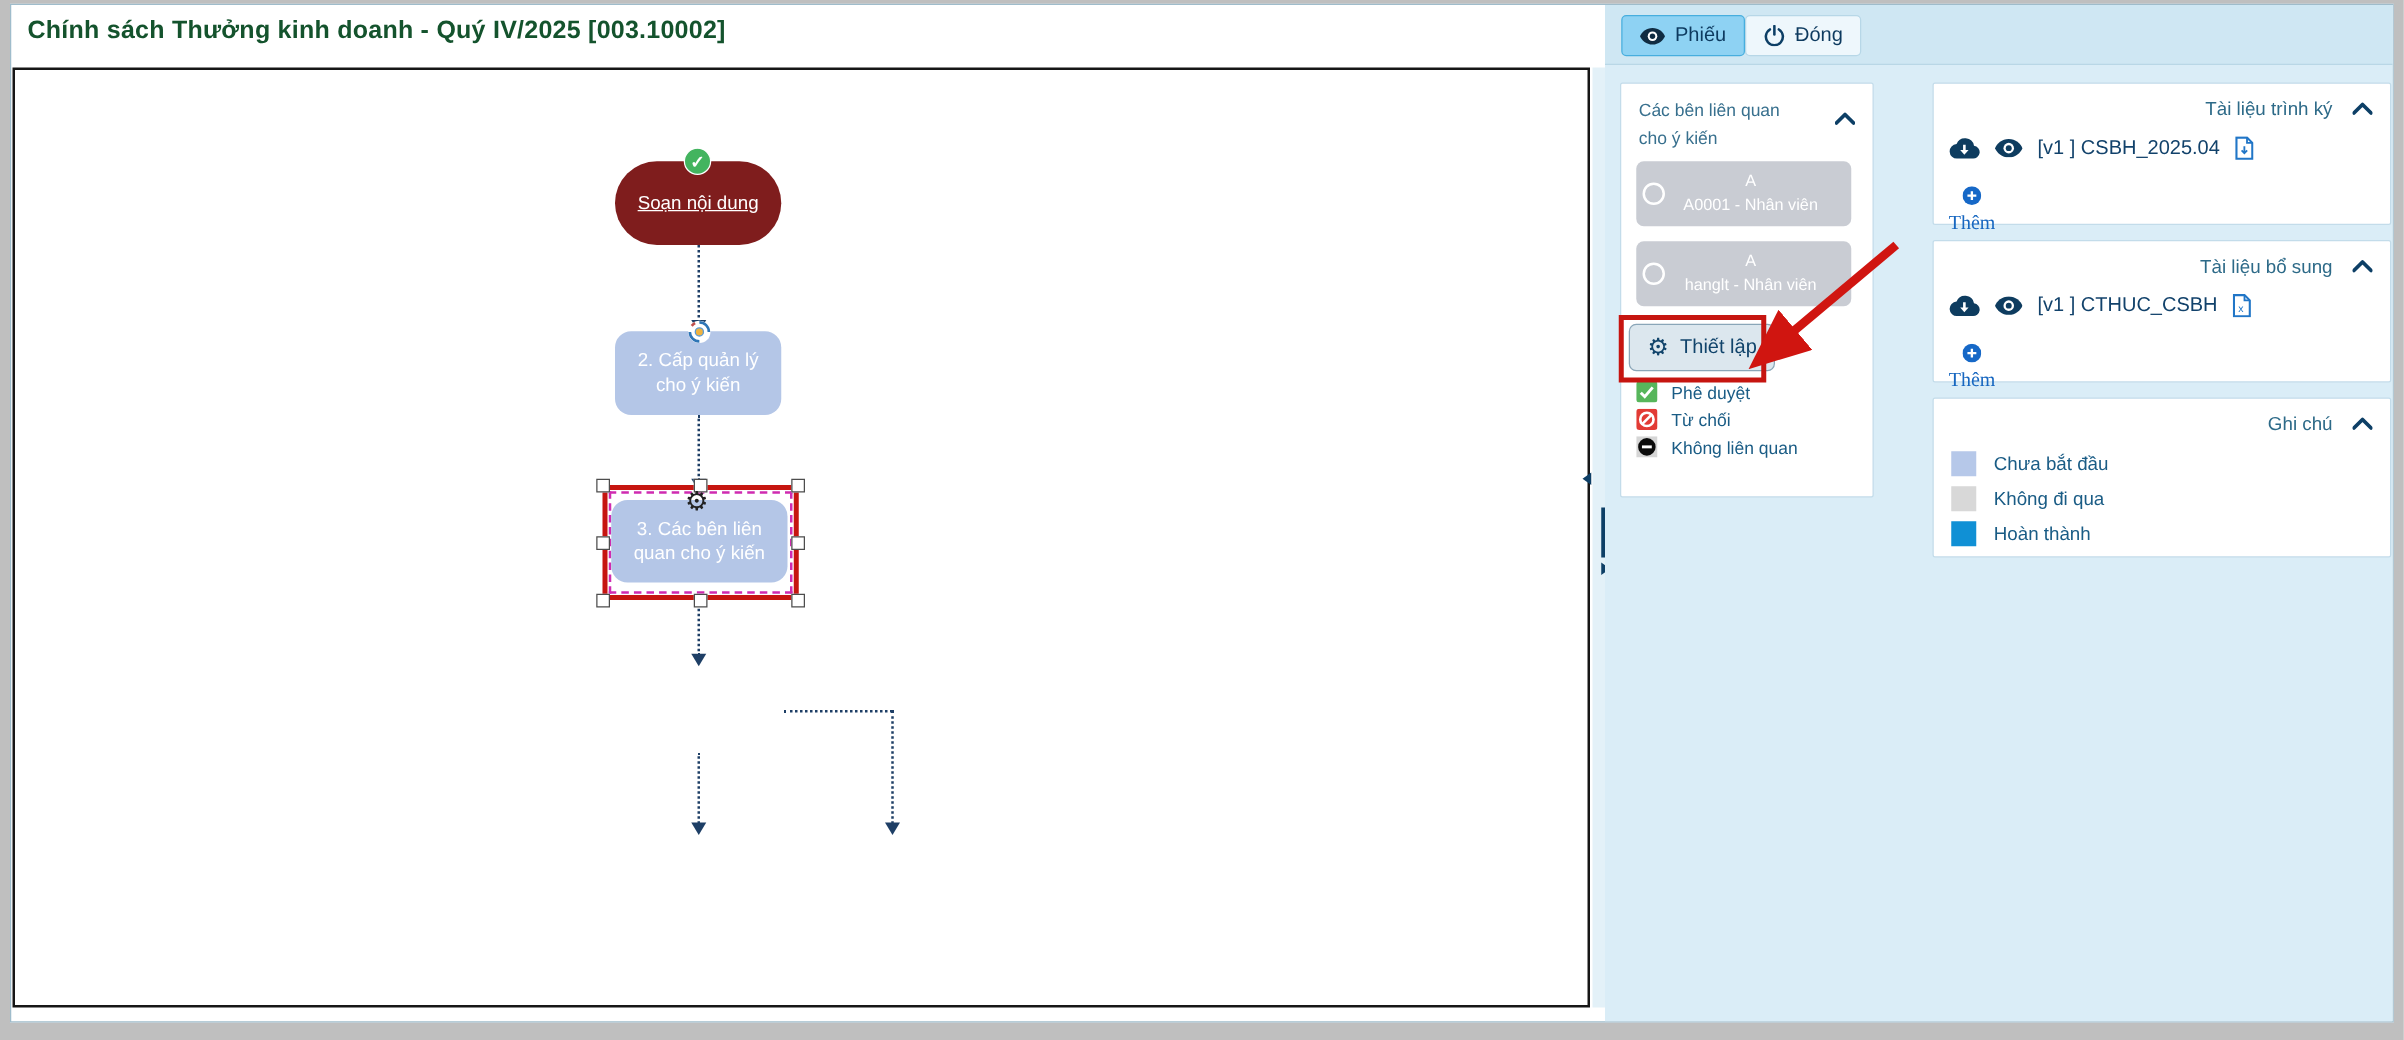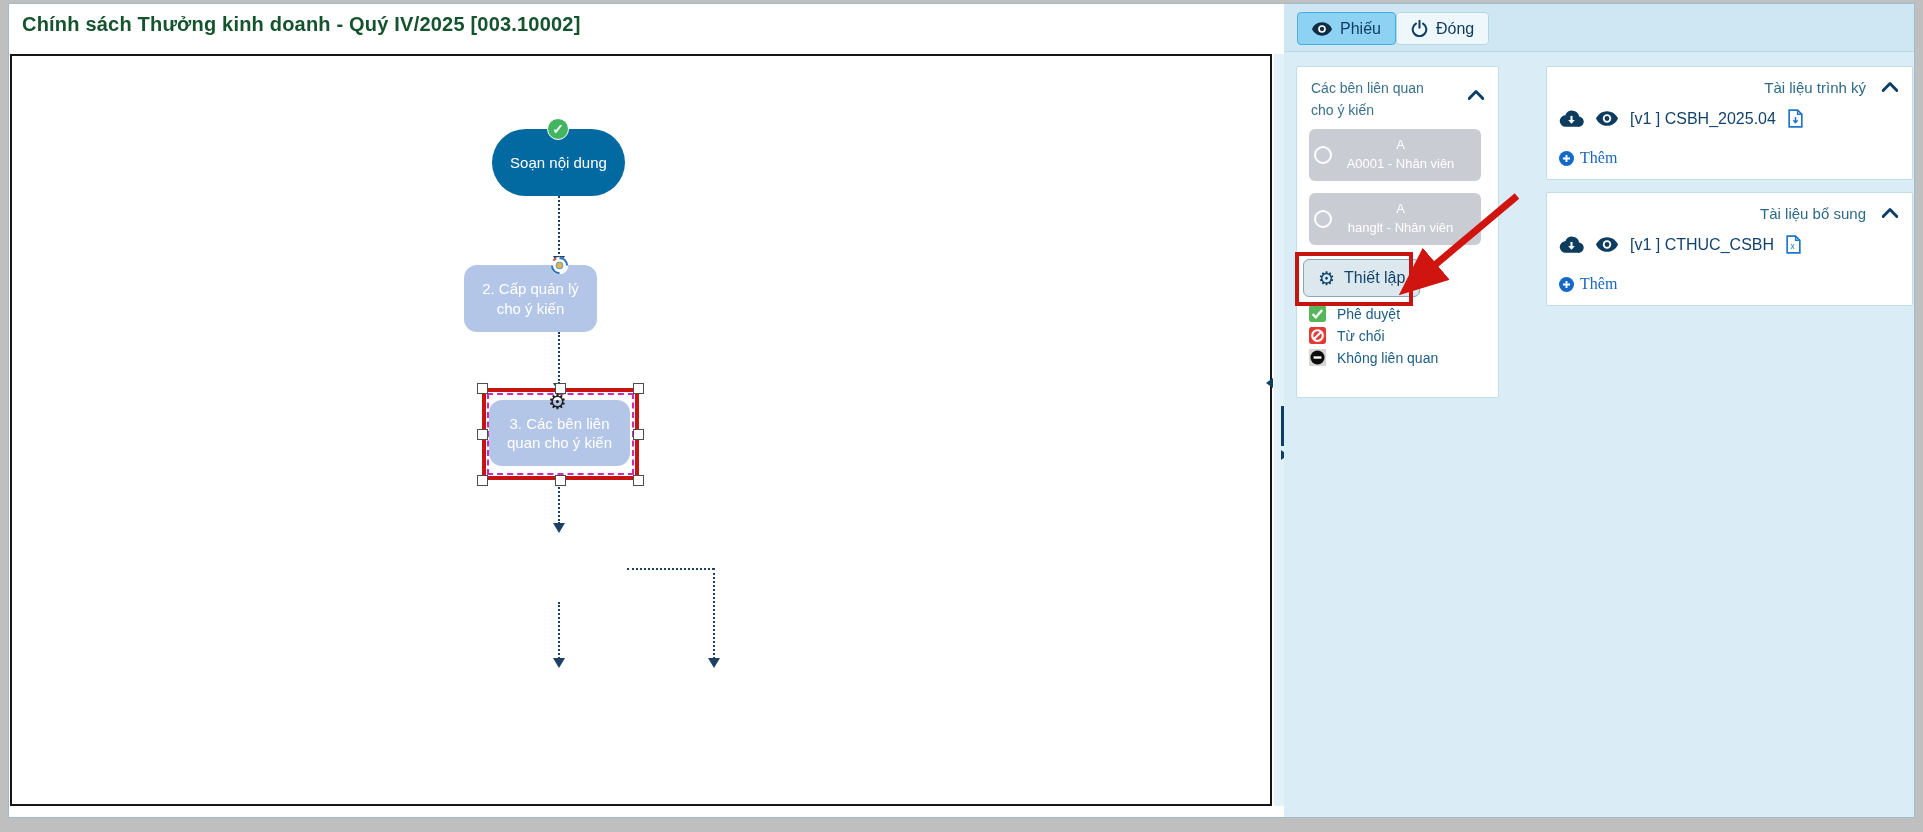--- a/index.html
+++ b/index.html
@@ -11,21 +11,21 @@
   .page-title { position:absolute; left:22px; top:13px; font-size:20px; font-weight:bold;
                 color:#14532d; letter-spacing:.2px; }
 
   
   .canvas { position:absolute; left:10px; top:54px; width:1262px; height:752px;
             background:#fff; border:2px solid #161616; }
   .node { position:absolute; display:flex; align-items:center; justify-content:center;
           text-align:center; color:#fff; font-size:15px; line-height:1.3; padding:4px 10px; }
   .node.stadium { border-radius:40px; }
   .node.rect { border-radius:13px; }
-  .node.done { background:#0369a1; }
+  .node.done { background:#7f1d1d;text-decoration:underline; }
   .node.pending { background:#b4c6e7; }
   .badge-check { position:absolute; width:22px; height:22px; border-radius:50%;
                  background:#43b45f; color:#fff; font-size:14px; font-weight:bold;
                  display:flex; align-items:center; justify-content:center; z-index:5;
                  border:1px solid #fff; }
   .vline { position:absolute; width:0; border-left:2px dotted #1e3f66; }
   .hline { position:absolute; height:0; border-top:2px dotted #1e3f66; }
   .arrow-down { position:absolute; width:0; height:0;
                 border-left:6px solid transparent; border-right:6px solid transparent;
                 border-top:10px solid #1e3f66; }
@@ -62,21 +62,21 @@
                padding:0 14px; background:#dce7ee; border:1px solid #8aa6b8; border-radius:6px;
                color:#11446b; font-size:16px; cursor:pointer; }
   .setup-btn .gear-glyph { font-size:19px; line-height:1; color:#11446b; }
   .red-box { position:absolute; border:4px solid #c61510; z-index:3; }
   .legend-row { position:absolute; display:flex; align-items:center; gap:11px;
                 font-size:14px; color:#1a5c85; }
 
   .file-row { position:absolute; display:flex; align-items:center; gap:12px;
               font-size:16px; color:#12426b; }
   .add-link { position:absolute; display:flex; align-items:center; gap:6px;
-              font-family:"Liberation Serif", serif; font-size:16px; color:#1767c0; cursor:pointer; }
+              font-family:"Liberation Serif", serif; font-size:16px; color:#1767c0; cursor:pointer;flex-direction:column; }
   .note-row { position:absolute; display:flex; align-items:center; gap:14px;
               font-size:15px; color:#1a5c85; }
   .swatch { width:20px; height:20px; flex:0 0 auto; }
 
   .tri-left { position:absolute; width:0; height:0; border-top:5px solid transparent;
               border-bottom:5px solid transparent; border-right:7px solid #0d3f66; }
   .tri-right { position:absolute; width:0; height:0; border-top:5px solid transparent;
                border-bottom:5px solid transparent; border-left:7px solid #0d3f66; }
   .split-bar { position:absolute; width:3px; background:#0d3f66; }
   .gutter { position:absolute; left:1274px; top:54px; width:10px; height:752px; background:#e3f1f8; }
@@ -92,21 +92,21 @@
   <div class="canvas">
 
     <div class="node stadium done" style="left:480px; top:73px; width:133px; height:67px;">
       <span>Soạn nội dung</span>
     </div>
     <div class="badge-check" style="left:535px; top:62px;">✓</div>
 
     <div class="vline" style="left:546px; top:140px; height:62px;"></div>
     <div class="arrow-down" style="left:541px; top:200px;"></div>
 
-    <div class="node rect pending" style="left:452px; top:209px; width:133px; height:67px;">
+    <div class="node rect pending" style="left:480px; top:209px; width:133px; height:67px;">
       <span>2. Cấp quản lý cho ý kiến</span>
     </div>
     <svg class="n2-icon" style="left:538px; top:200px;" width="19" height="19" viewBox="0 0 18 18">
       <circle cx="9" cy="9" r="8.4" fill="#ffffff"></circle>
       <path d="M9 1.8a7.2 7.2 0 0 1 7.2 7.2" stroke="#2e75b6" stroke-width="2" fill="none"></path>
       <path d="M9 16.2A7.2 7.2 0 0 1 1.8 9" stroke="#2e75b6" stroke-width="2" fill="none"></path>
       <path d="M3.2 4.4a7.2 7.2 0 0 1 2.6-2" stroke="#c0504d" stroke-width="2" fill="none"></path>
       <circle cx="9" cy="9" r="3.1" fill="#f0b23e" stroke="#5b9bd5" stroke-width="1"></circle>
     </svg>
 
@@ -286,14 +286,32 @@
       </div>
       <div class="add-link" style="left:12px; top:82px;">
         <svg width="15" height="15" viewBox="0 0 16 16">
           <circle cx="8" cy="8" r="8" fill="#1668c7"></circle>
           <path d="M8 4.2v7.6M4.2 8h7.6" stroke="#fff" stroke-width="2"></path>
         </svg>
         <span>Thêm</span>
       </div>
     </div>
 
+    <div class="panel" style="left:262px; top:314px; width:367px; height:128px;">
+      <div class="panel-header-right">Ghi chú</div>
+      <svg class="chev" viewBox="0 0 14 9">
+        <path d="M1 7.5L7 1.5L13 7.5" fill="none" stroke="#0d3f66" stroke-width="2.6" stroke-linecap="round" stroke-linejoin="round"></path>
+      </svg>
+      <div class="note-row" style="left:14px; top:42px;">
+        <div class="swatch" style="background-color: rgb(182, 200, 233);"></div>
+        <span>Chưa bắt đầu</span>
+      </div>
+      <div class="note-row" style="left:14px; top:70px;">
+        <div class="swatch" style="background-color: rgb(216, 216, 216);"></div>
+        <span>Không đi qua</span>
+      </div>
+      <div class="note-row" style="left:14px; top:98px;">
+        <div class="swatch" style="background-color: rgb(16, 144, 213);"></div>
+        <span>Hoàn thành</span>
+      </div>
+    </div>
   </div>
 </div>
 
 </body></html>

